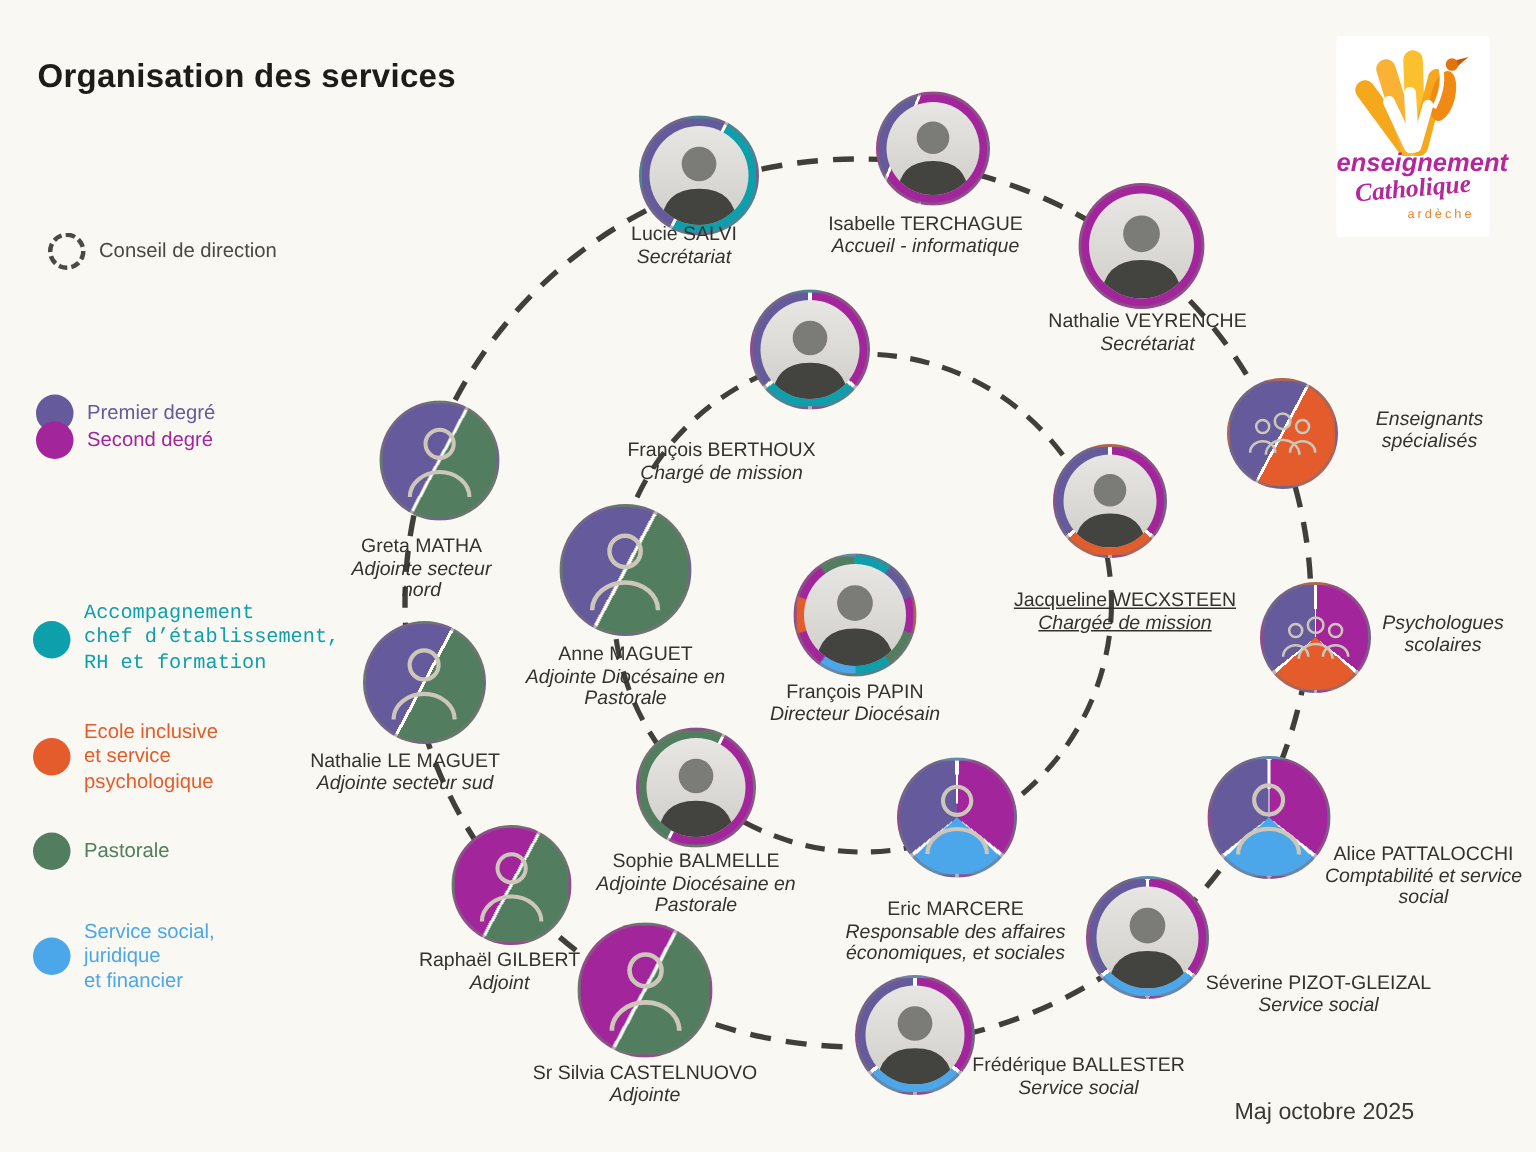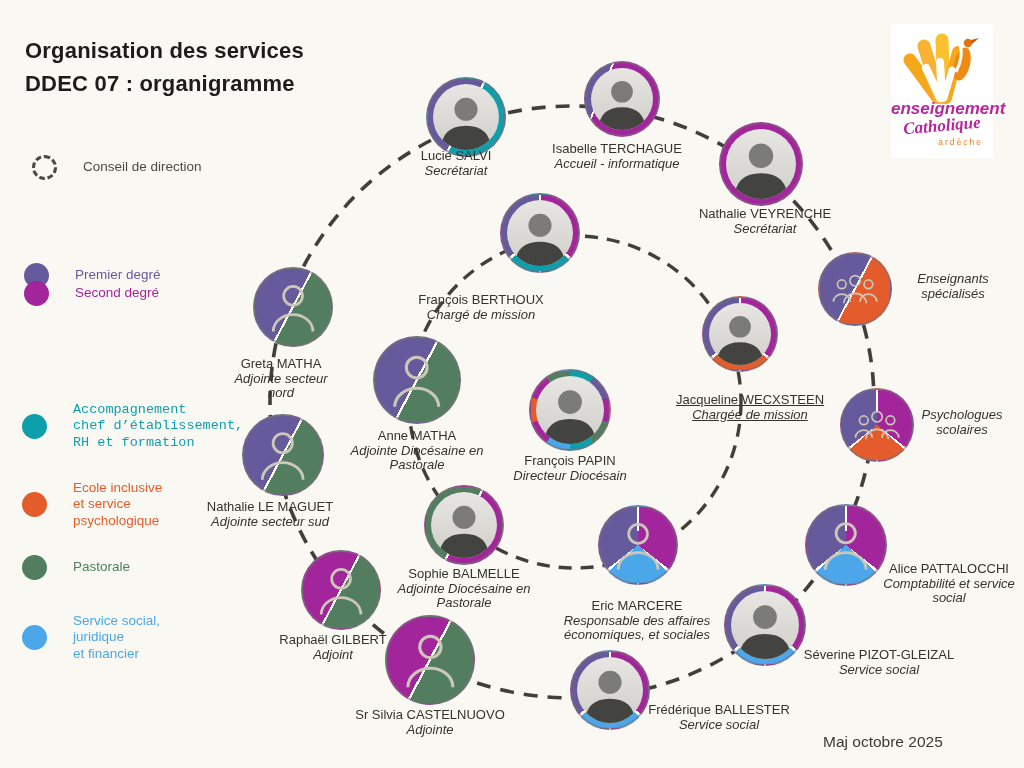--- a/index.html
+++ b/index.html
@@ -10,21 +10,21 @@
     color:#33332E;
   }
   .abs{position:absolute;}
   
   #title{
     left:25px;top:34px;width:420px;
     font-size:22px;font-weight:700;line-height:1.5;color:#1C1C19;
     letter-spacing:.2px;
   }
   
-  .leg-row{position:absolute;display:flex;align-items:center;gap:26px;}
+  .leg-row{position:absolute;display:flex;align-items:center;gap:9px;}
   .leg-dot{width:25px;height:25px;border-radius:50%;flex:0 0 auto;}
   .leg-text{font-size:13.5px;line-height:1.22;white-space:pre-line;}
   #leg-conseil-icon{width:19px;height:19px;border:3.4px dashed #4A4A44;border-radius:50%;margin-left:2px;}
   #leg-conseil .leg-text{color:#4A4A44;}
   
   #orbits{left:0;top:0;pointer-events:none;}
   
   .node{
     position:absolute;border-radius:50%;
     border:2px solid rgba(128,112,122,.55);
@@ -62,21 +62,20 @@
 </head>
 <body>
 
 <svg id="orbits" class="abs" width="1024" height="768">
   <ellipse cx="572" cy="402" rx="302" ry="296" fill="none" stroke="#403F39" stroke-width="3.6" stroke-dasharray="14 10"></ellipse>
   <circle cx="575" cy="402" r="166" fill="none" stroke="#403F39" stroke-width="3.4" stroke-dasharray="13 9"></circle>
 </svg>
 
 <div id="title" class="abs">
   <div>Organisation des services</div>
-  <div>DDEC 07 : organigramme</div>
 </div>
 
 <div id="leg-conseil" class="leg-row" style="left:30px;top:155px;">
   <div id="leg-conseil-icon"></div>
   <div class="leg-text">Conseil de direction</div>
 </div>
 <div class="leg-row" style="left:24px;top:228px;margin-top:35px;">
   <div class="leg-dot" style="background: rgb(101, 90, 156);"></div>
   <div class="leg-text" style="color: rgb(101, 90, 156);">Premier degré</div>
 </div>
@@ -178,21 +177,21 @@
       <div class="pname">Jacqueline WECXSTEEN</div>
       <div class="prole">Chargée de mission</div>
     </div>
     <div class="node" style="left: 373px; top: 336px; width: 88px; height: 88px; background: linear-gradient(118deg, rgb(101, 90, 156) 0px, rgb(101, 90, 156) 48.8%, rgb(255, 255, 255) 48.8%, rgb(255, 255, 255) 50.8%, rgb(82, 126, 95) 50.8%, rgb(82, 126, 95) 100%);">
       <svg class="sil" viewBox="0 0 48 52">
         <circle cx="24" cy="15" r="9" fill="none" stroke="#CCC7B9" stroke-width="2.6"></circle>
         <path d="M5 49 a19 16 0 0 1 38 0" fill="none" stroke="#CCC7B9" stroke-width="2.6"></path>
       </svg>
     </div>
     <div class="label" style="left: 417px; top: 429px; width: 152px;">
-      <div class="pname">Anne MATHA</div>
+      <div class="pname">Anne MAGUET</div>
       <div class="prole">Adjointe Diocésaine en Pastorale</div>
     </div>
     <div class="node" style="left: 529px; top: 369px; width: 82px; height: 82px; background: conic-gradient(rgb(14, 159, 173) 0deg, rgb(14, 159, 173) 36deg, rgb(101, 90, 156) 36deg, rgb(101, 90, 156) 72deg, rgb(163, 37, 156) 72deg, rgb(163, 37, 156) 108deg, rgb(82, 126, 95) 108deg, rgb(82, 126, 95) 144deg, rgb(14, 159, 173) 144deg, rgb(14, 159, 173) 180deg, rgb(75, 167, 234) 180deg, rgb(75, 167, 234) 216deg, rgb(163, 37, 156) 216deg, rgb(163, 37, 156) 252deg, rgb(229, 92, 44) 252deg, rgb(229, 92, 44) 288deg, rgb(163, 37, 156) 288deg, rgb(163, 37, 156) 324deg, rgb(82, 126, 95) 324deg, rgb(82, 126, 95) 360deg);">
       <div class="photo">
         <svg viewBox="0 0 60 60" preserveAspectRatio="xMidYMax slice">
           <circle cx="30" cy="23" r="10.5" fill="#7B7B77"></circle>
           <path d="M7 62 Q7 38 30 38 Q53 38 53 62 Z" fill="#43433F"></path>
         </svg>
       </div>
     </div>

